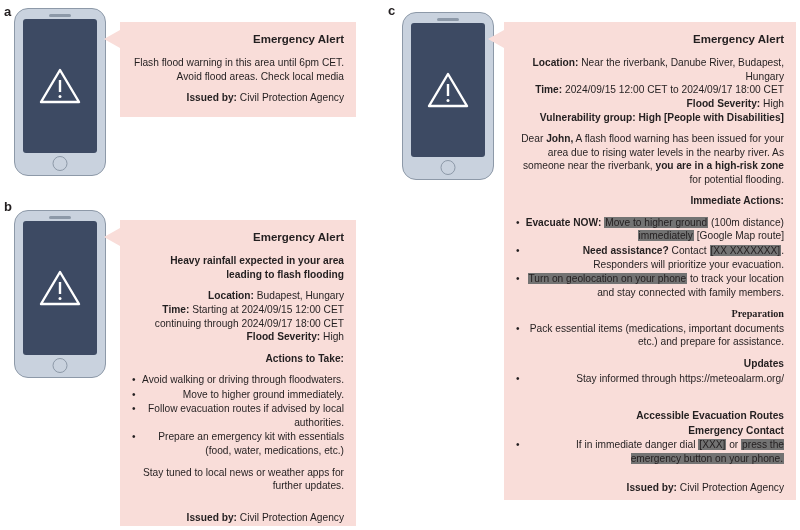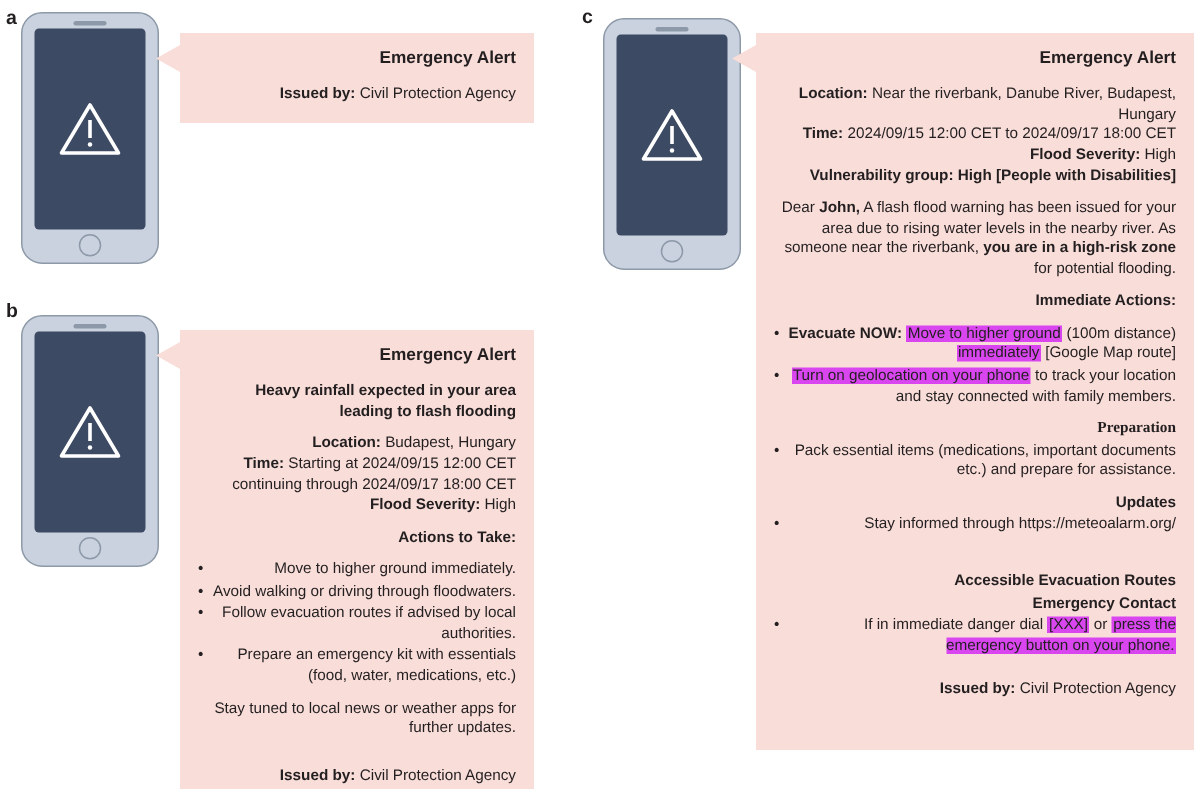--- a/index.html
+++ b/index.html
@@ -99,21 +99,21 @@
     margin-bottom: 1px;
   }
   .alert-card .body li:before {
     content: "\2022";
     position: absolute;
     left: 0;
     top: 0;
   }
   b, .b { font-weight: bold; }
   .hl {
-    background: #d946ef;
+    background: #737373;
     padding: 0 1px;
   }
   .sec-head { font-weight: bold; margin-top: 2px; }
 
   
   .tail {
     position: absolute;
     width: 0;
     height: 0;
     border-top: 9px solid transparent;
@@ -141,20 +141,21 @@
         <circle cx="22" cy="30.4" r="1.5" fill="#ffffff"></circle>
       </svg>
     </div>
     <div class="phone-home"></div>
   </div>
 
   <div class="alert-card" style="left:120px; top:22px; width:236px;">
     <div class="tail" style="left:-16px; top:8px;"></div>
     <div class="title">Emergency Alert</div>
     <div class="body">
+      <p>Flash flood warning in this area until 6pm CET. Avoid flood areas. Check local media</p>
       <p><span class="b">Issued by:</span> <span>Civil Protection Agency</span></p>
     </div>
   </div>
 </div>
 
 <div class="panel" id="panel-b">
   <div class="panel-letter" style="left:4px; top:3px;">b</div>
 
   <div class="phone" style="left:14px; top:14px; width:92px; height:168px;">
     <div class="phone-notch"></div>
@@ -176,22 +177,22 @@
       <p>
         <span class="b">Location:</span>
         <span>Budapest, Hungary</span><br>
         <span class="b">Time:</span>
         <span>Starting at 2024/09/15 12:00 CET continuing through 2024/09/17 18:00 CET</span><br>
         <span class="b">Flood Severity:</span>
         <span>High</span>
       </p>
       <p class="b">Actions to Take:</p>
       <ul>
+        <li>Avoid walking or driving through floodwaters.</li>
         <li>Move to higher ground immediately.</li>
-        <li>Avoid walking or driving through floodwaters.</li>
         <li>Follow evacuation routes if advised by local authorities.</li>
         <li>Prepare an emergency kit with essentials (food, water, medications, etc.)</li>
       </ul>
       <p>Stay tuned to local news or weather apps for further updates.</p>
       <p style="margin-top:18px;"><span class="b">Issued by:</span> <span>Civil Protection Agency</span></p>
     </div>
   </div>
 </div>
 
 <div class="panel" id="panel-c">
@@ -222,20 +223,21 @@
         <span>High</span><br>
         <span class="b">Vulnerability group:</span>
         <span class="b">High [People with Disabilities]</span>
       </p>
       <p>
         <span>Dear </span><span class="b">John,</span><span> A flash flood warning has been issued for your area due to rising water levels in the nearby river. As someone near the riverbank, </span><span class="b">you are in a high-risk zone</span><span> for potential flooding.</span>
       </p>
       <p class="sec-head">Immediate Actions:</p>
       <ul>
         <li><span class="b">Evacuate NOW:</span> <span class="hl">Move to higher ground</span><span> (100m distance) </span><span class="hl">immediately</span><span> [Google Map route]</span></li>
+        <li><span class="b">Need assistance?</span><span> Contact </span><span class="hl">[XX XXXXXXX]</span><span>. Responders will prioritize your evacuation.</span></li>
         <li><span class="hl">Turn on geolocation on your phone</span><span> to track your location and stay connected with family members.</span></li>
       </ul>
       <p class="sec-head" style="margin-bottom:1px;font-family:Liberation Serif, serif;">Preparation</p>
       <ul>
         <li>Pack essential items (medications, important documents etc.) and prepare for assistance.</li>
       </ul>
       <p class="sec-head" style="margin-bottom:1px;">Updates</p>
       <ul>
         <li>Stay informed through https://meteoalarm.org/</li>
       </ul>

